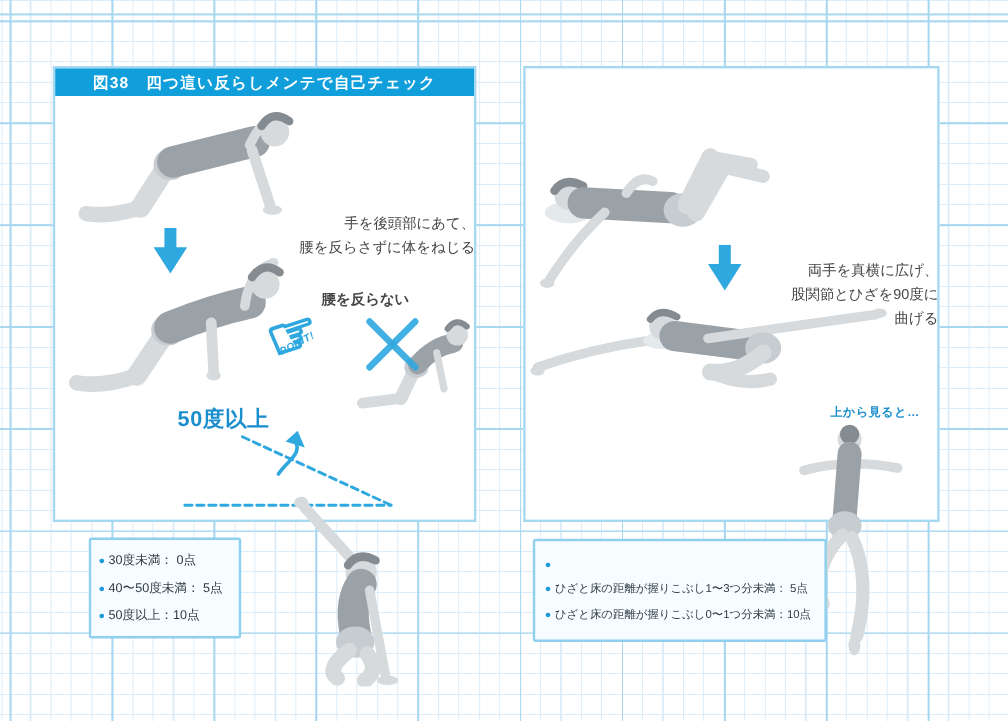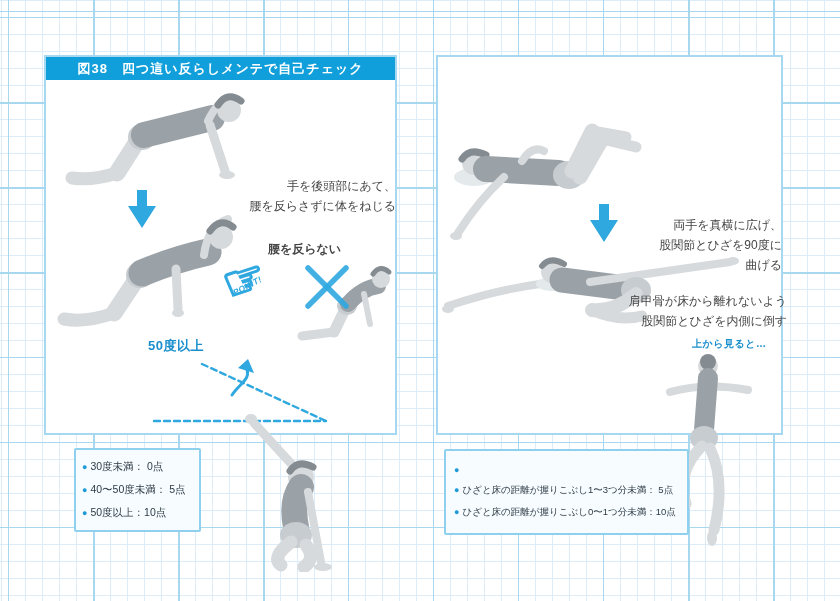--- a/index.html
+++ b/index.html
@@ -126,21 +126,21 @@
       <path d="M70,42 L76,72" class="sk" stroke-width="6"></path>
       <circle cx="87" cy="27" r="9" class="fsk"></circle>
       <path d="M79,22 Q86,12 95,20" class="hr" stroke-width="5"></path>
     </svg>
 
     <svg class="x-mark" style="left:256px;top:205px;" width="50" height="50" viewBox="0 0 50 50">
       <line x1="6" y1="6" x2="44" y2="44"></line>
       <line x1="44" y1="6" x2="6" y2="44"></line>
     </svg>
 
-    <div class="blue-label" style="left:102px;top:280px;font-size:13px;">50度以上</div>
+    <div class="blue-label" style="left:102px;top:280px;font-size:18px;">50度以上</div>
 
     <svg class="figure-svg" style="left:94px;top:298px;" width="200" height="85" viewBox="0 0 200 85">
       <path d="M14,66 L186,66" class="dash"></path>
       <path d="M62,9 L186,66" class="dash"></path>
       <path d="M92,40 C100,28 112,24 106,12" class="curve-arrow"></path>
       <polygon points="108,4 98,13 114,18" class="arrow-head"></polygon>
     </svg>
 
     <svg class="figure-svg" style="left:150px;top:330px;" width="150" height="185" viewBox="0 0 150 185">
       <path d="M100,82 L58,36" class="sk" stroke-width="9"></path>
@@ -203,22 +203,20 @@
       <circle cx="112" cy="32" r="11" class="fsk"></circle>
       <path d="M102,26 Q110,16 124,24" class="hr" stroke-width="6"></path>
       <path d="M122,40 L185,48" class="sh" stroke-width="25"></path>
       <path d="M150,42 L290,22" class="sk" stroke-width="8"></path>
       <ellipse cx="293" cy="21" rx="6" ry="4" class="fsk"></ellipse>
       <ellipse cx="196" cy="50" rx="15" ry="13" class="fsh"></ellipse>
       <path d="M196,54 Q175,72 152,70" class="sk" stroke-width="14"></path>
       <path d="M152,70 Q178,82 202,76" class="sk" stroke-width="11"></path>
     </svg>
 
-    <div class="note" style="left:134px;top:235px;width:215px;">肩甲骨が床から離れないよう
-股関節とひざを内側に倒す</div>
 
     <div class="blue-label" style="left:254px;top:280px;font-size:10px;">上から見ると…</div>
 
     <svg class="figure-svg" style="left:222px;top:295px;" width="100" height="195" viewBox="0 0 100 195">
       <circle cx="48" cy="14" r="10" class="fsk"></circle>
       <circle cx="48" cy="10" r="8" class="fhr"></circle>
       <path d="M10,40 Q46,30 88,38" class="sk" stroke-width="8"></path>
       <path d="M48,26 L44,78" class="sh" stroke-width="20"></path>
       <ellipse cx="44" cy="86" rx="14" ry="12" class="fsh"></ellipse>
       <path d="M42,94 Q16,120 26,152" class="sk" stroke-width="11"></path>

